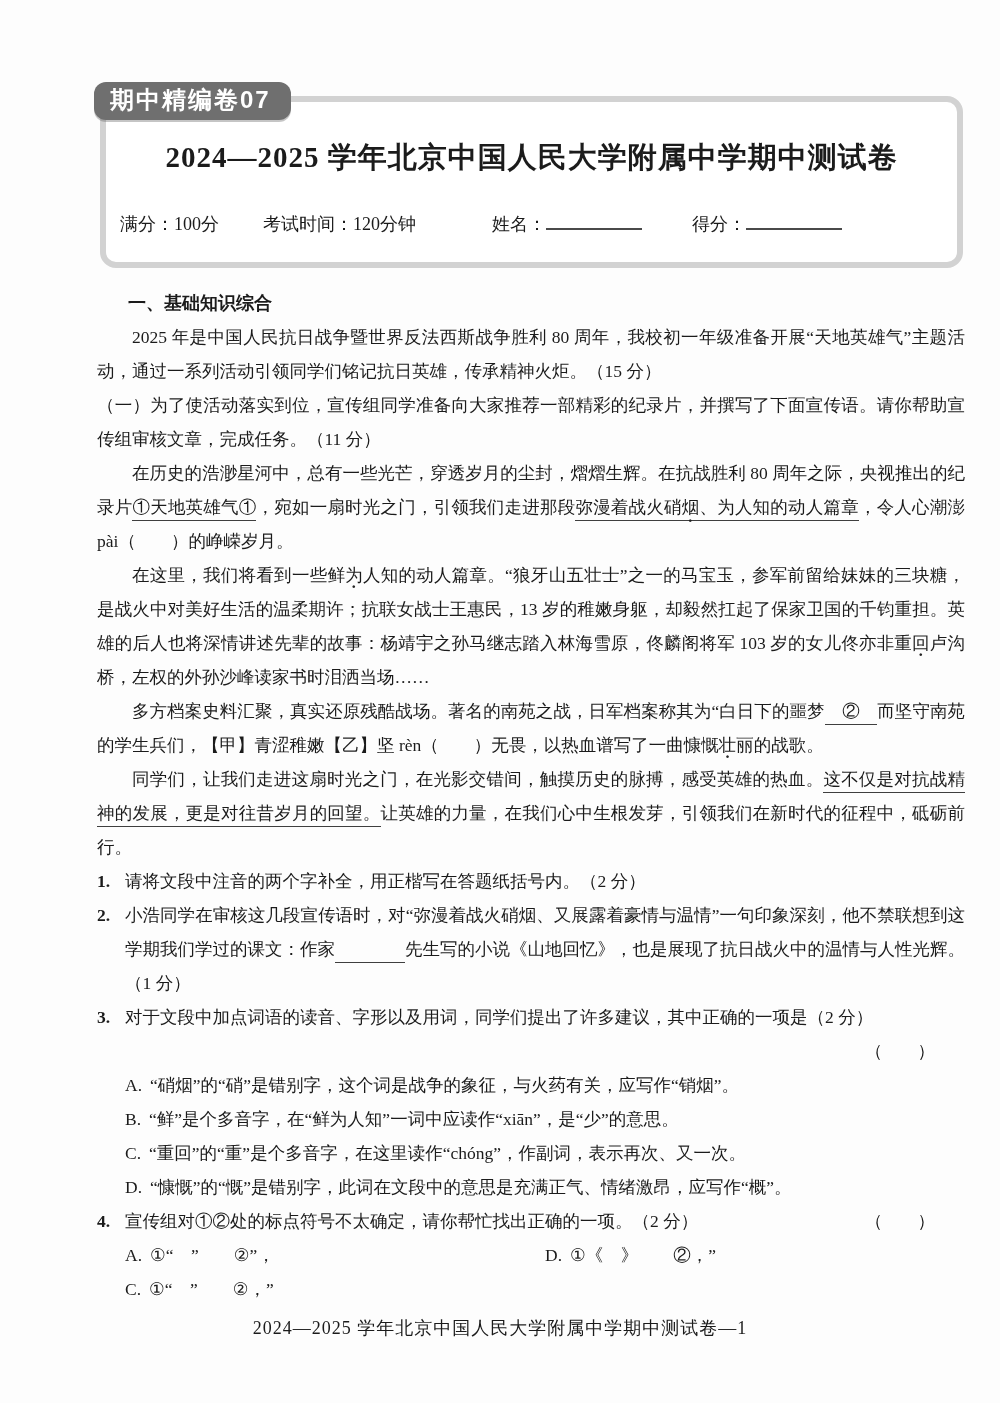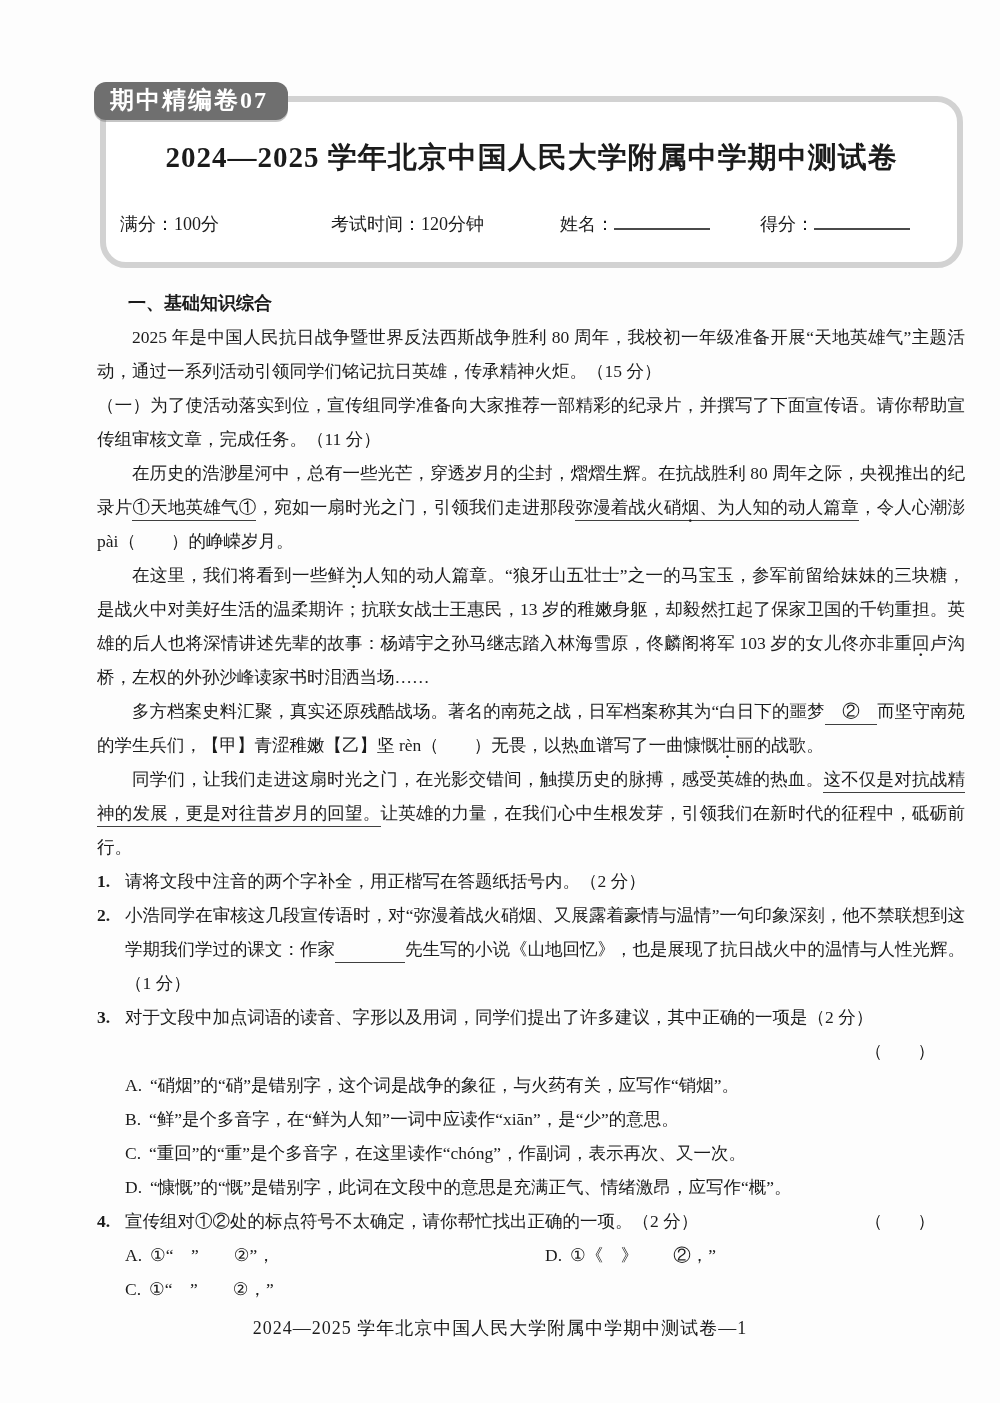--- a/index.html
+++ b/index.html
@@ -7,41 +7,41 @@
     width:1000px;height:1403px;
     font-family:"Liberation Serif","DejaVu Serif",serif;
     color:#1b1b1b;
   }
   .page{position:relative;width:1000px;height:1403px;background:#fdfdfd;overflow:hidden;}
 
   
   .badge{
     position:absolute;left:94px;top:82px;z-index:3;
     background:#6f6f6f;color:#ffffff;
-    font-family:Liberation Serif, serif;
+    font-family:Liberation Sans, sans-serif;
     font-weight:bold;font-size:24px;line-height:1;
     padding:6px 20px 8px 16px;border-radius:12px;
     letter-spacing:2px;
     box-shadow:0 2px 0 rgba(90,90,90,.35);
   }
   .header-box{
     position:absolute;left:100px;top:96px;width:863px;height:172px;
-    border:6px solid #d2d2d2;border-radius:26px;box-sizing:border-box;
+    border:6px solid #d2d2d2;border-radius:16px;box-sizing:border-box;
     background:#ffffff;z-index:1;
   }
   .paper-title{
     text-align:center;font-weight:bold;font-size:29px;
     margin-top:36px;letter-spacing:1px;white-space:nowrap;
   }
   .info-row{
     display:flex;align-items:baseline;
     margin:34px 0 0 14px;font-size:18px;
   }
   .info-item{white-space:nowrap;}
-  .m1{margin-left:112px;}
+  .m1{margin-left:44px;}
   .m2{margin-left:76px;}
   .m3{margin-left:50px;}
   .blank-line{
     display:inline-block;width:96px;height:3px;
     border-bottom:2px solid #4a4a4a;vertical-align:baseline;
   }
 
   
   .content{
     position:absolute;left:97px;top:286px;width:868px;

